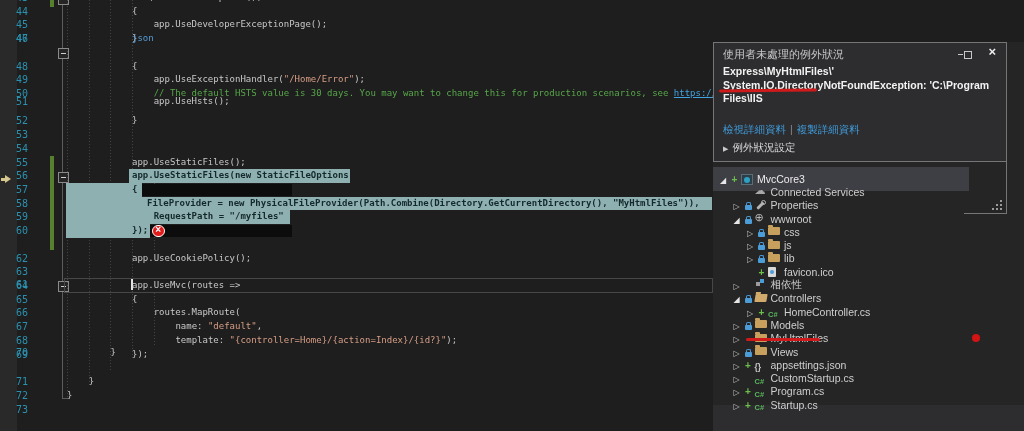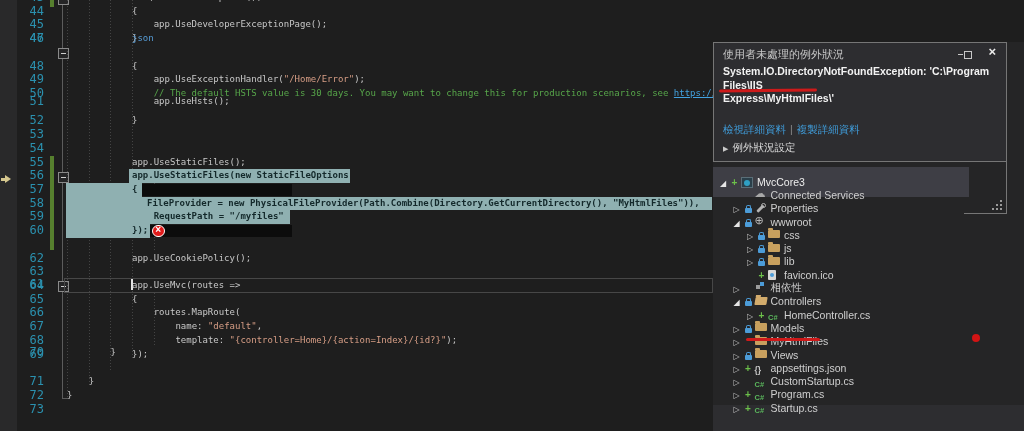--- a/index.html
+++ b/index.html
@@ -8,38 +8,38 @@
   
   #editor{position:absolute;inset:0;z-index:1;}
   #bp-margin{position:absolute;left:0;top:0;width:17px;height:431px;background:#29292A;}
   .green-bar{position:absolute;left:50px;width:4px;background:#567F2E;}
   #fold-line{position:absolute;left:62px;top:0;width:1px;height:399px;background:#5c5c5c;}
   #fold-tick{position:absolute;left:62px;top:398px;width:6px;height:1px;background:#5c5c5c;}
   .fold-box{position:absolute;left:58px;width:9px;height:9px;background:#252526;border:1px solid #8a8a8a;}
   .fold-box::before{content:"";position:absolute;left:2px;top:4px;width:5px;height:1px;background:#cfcfcf;}
   .iguide{position:absolute;width:1px;background-image:repeating-linear-gradient(to bottom,rgba(130,130,130,.38) 0 1px,transparent 1px 3px);}
   .code-line{position:absolute;left:0;width:1024px;height:13.72px;font-family:"DejaVu Sans Mono",monospace;font-size:9px;line-height:13.72px;white-space:pre;}
-  .line-num{position:absolute;left:16px;width:28px;text-align:right;color:#2B91AF;font-size:12px;}
+  .line-num{position:absolute;left:16px;width:28px;color:#2B91AF;font-size:10px;}
   .code-text{position:absolute;top:0;}
   .hl-rect{position:absolute;top:0;height:13.72px;background:#8FB0B1;}
   .blk-rect{position:absolute;top:0.5px;height:12.7px;background:#0C0C0C;}
   .sg-d{color:#C8C8C8}.sg-k{color:#569CD6}.sg-s{color:#D69D85}.sg-m{color:#57A64A}
   .sg-l{color:#42A2E0;text-decoration:underline}.sg-h{color:#14292B;font-weight:bold}
   .cur-line-box{position:absolute;left:64px;top:0;width:647px;height:12.7px;border:1px solid #474747;}
   .caret{position:absolute;left:131px;top:1.2px;width:1.6px;height:11.3px;background:#E4E4E4;}
   .err-badge{position:absolute;left:152px;top:0.8px;width:12.5px;height:12.5px;border-radius:50%;
              background:#E21B1B;border:1px solid #fff;box-sizing:border-box;}
   .err-badge::before{content:"×";position:absolute;left:0;top:-3px;width:10.5px;text-align:center;color:#fff;font-weight:bold;font-size:10px;font-family:"Liberation Sans",sans-serif;}
   #stmt-arrow{position:absolute;left:1px;top:174.5px;width:11px;height:9px;}
   #stmt-arrow .tail{position:absolute;left:0;top:3px;width:5px;height:3px;background:#D5C78E;}
   #stmt-arrow .head{position:absolute;left:4px;top:0;width:0;height:0;border-top:4.5px solid transparent;border-bottom:4.5px solid transparent;border-left:6px solid #D5C78E;}
   
   #solution-panel{position:absolute;left:713px;top:42px;width:311px;height:389px;background:#252526;z-index:5;}
   #panel-bottom-strip{position:absolute;left:0;top:363px;width:311px;height:26px;background:#2D2D30;}
-  .tree-row{position:absolute;left:0;width:311px;height:30px;display:flex;align-items:center;color:#CFCFCF;font-size:10.5px;}
+  .tree-row{position:absolute;left:0;width:311px;height:24px;display:flex;align-items:center;color:#CFCFCF;font-size:10.5px;}
   .tree-row.sel{background:#3E3E45;width:252px;}
   .slot{display:inline-block;flex:none;}
   .slot.arrow{width:12px;text-align:center;}
   .slot.badge{width:11px;text-align:center;}
   .slot.icon{width:15px;position:relative;height:13px;}
   .tw-col::before{content:"▷";color:#C0C0C0;font-size:8px;}
   .tw-exp::before{content:"◢";color:#E6E6E6;font-size:8px;}
   .i-plus::before{content:"+";color:#6CC04A;font-weight:bold;font-size:10px;}
   .i-lock{position:relative;display:inline-block;width:7px;height:5px;background:#4C9CD8;border-radius:1px;top:1px;}
   .i-lock::before{content:"";position:absolute;left:1px;top:-3px;width:3px;height:3px;border:1px solid #4C9CD8;border-bottom:none;border-radius:2px 2px 0 0;}
@@ -293,22 +293,22 @@
           <span class="tree-label">Startup.cs</span>
         </div>
       </div>
   </div>
 
   <div id="exception-popup">
     <div id="popup-title">使用者未處理的例外狀況</div>
     <div id="popup-pin"></div>
     <div id="popup-close">×</div>
     <div id="popup-message">
+      <div>Express\MyHtmlFiles\'</div>
       <div>System.IO.DirectoryNotFoundException: 'C:\Program Files\IIS</div>
-      <div>Express\MyHtmlFiles\'</div>
     </div>
     <div id="popup-links">
       <span>檢視詳細資料</span><span class="sep">|</span><span>複製詳細資料</span>
     </div>
     <div id="popup-settings">
       <span class="tri">▶</span><span>例外狀況設定</span>
     </div>
   </div>
   <div id="popup-ext-v"></div>
   <div id="popup-ext-h"></div>

